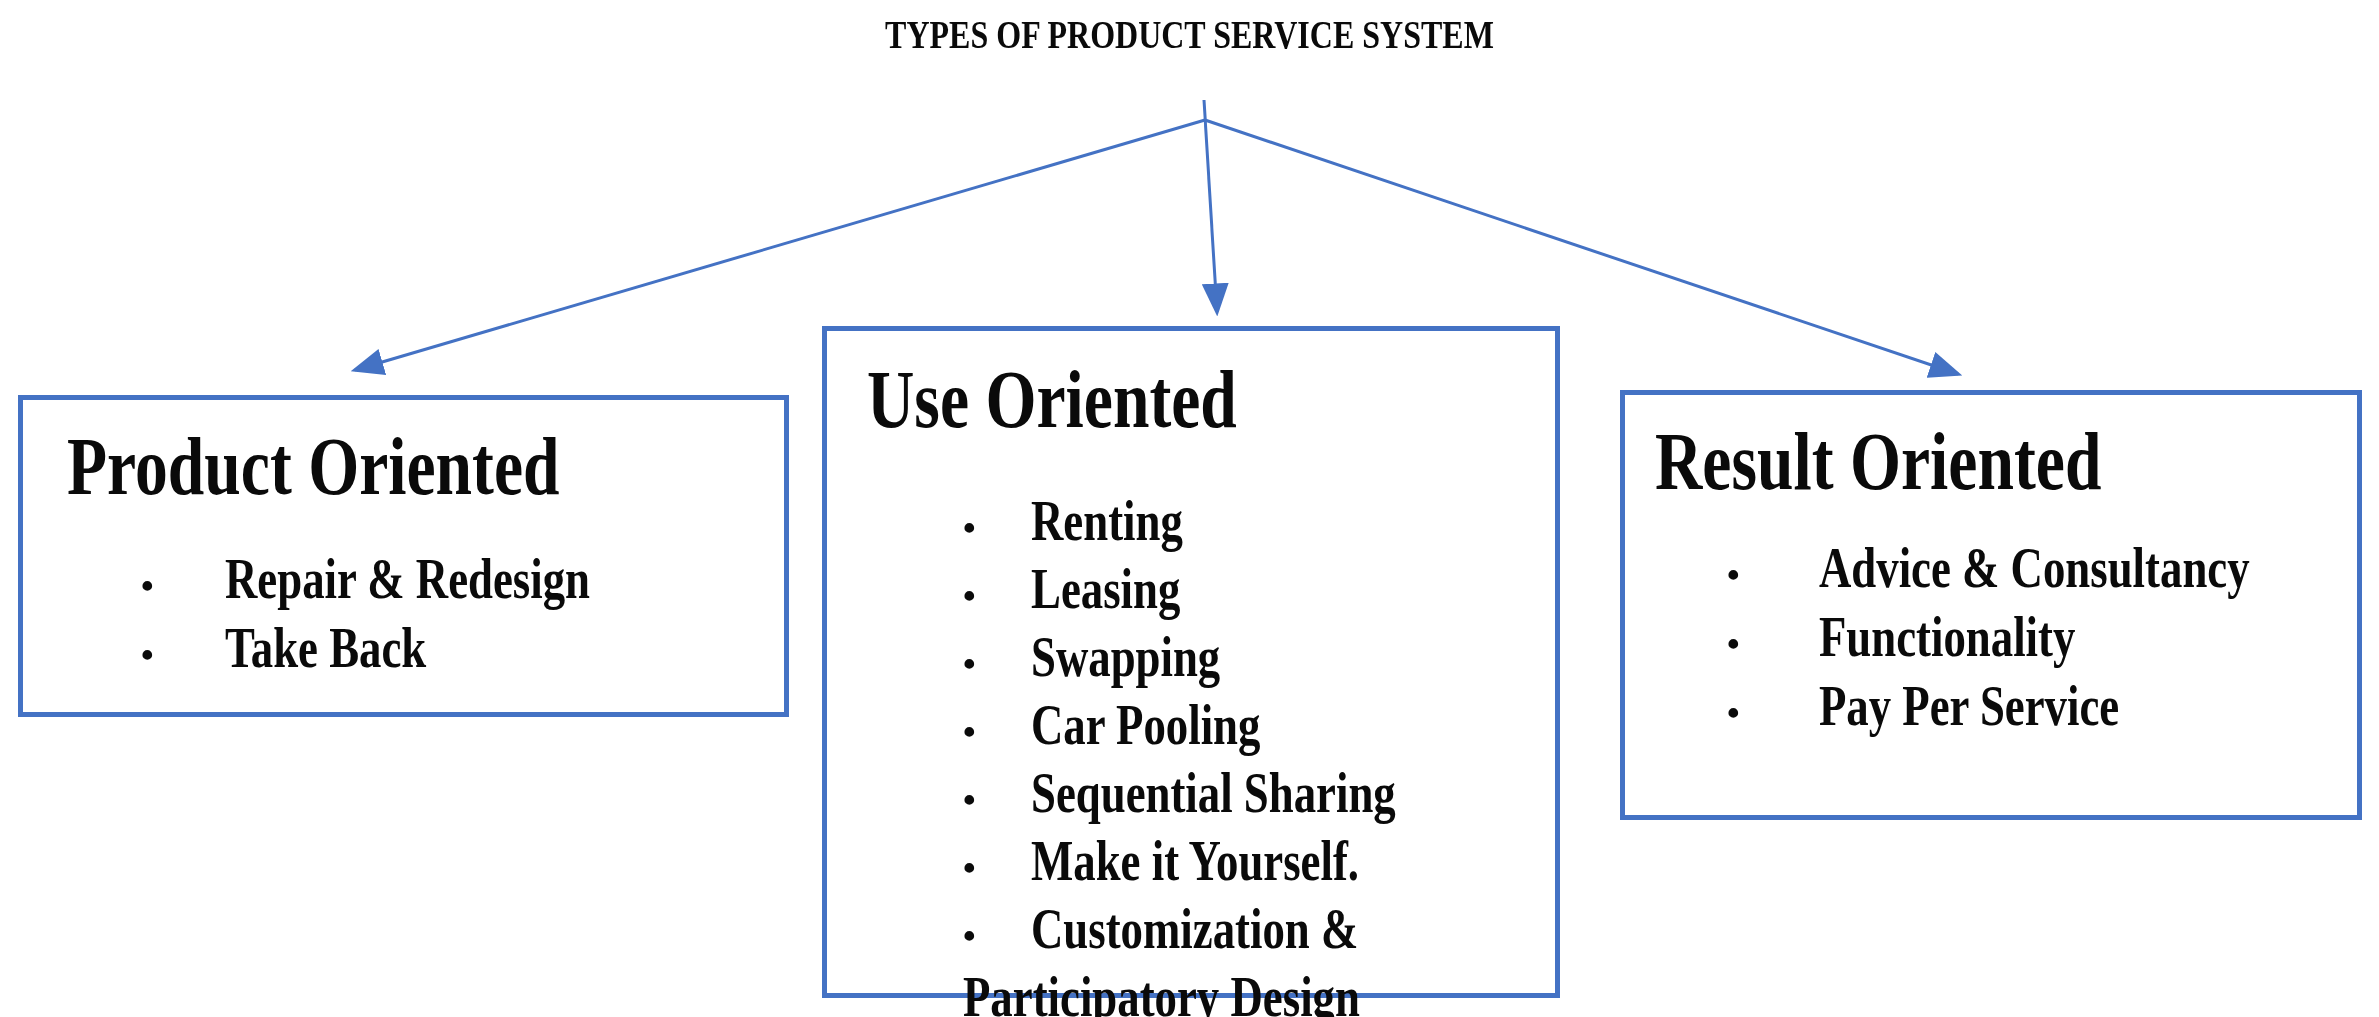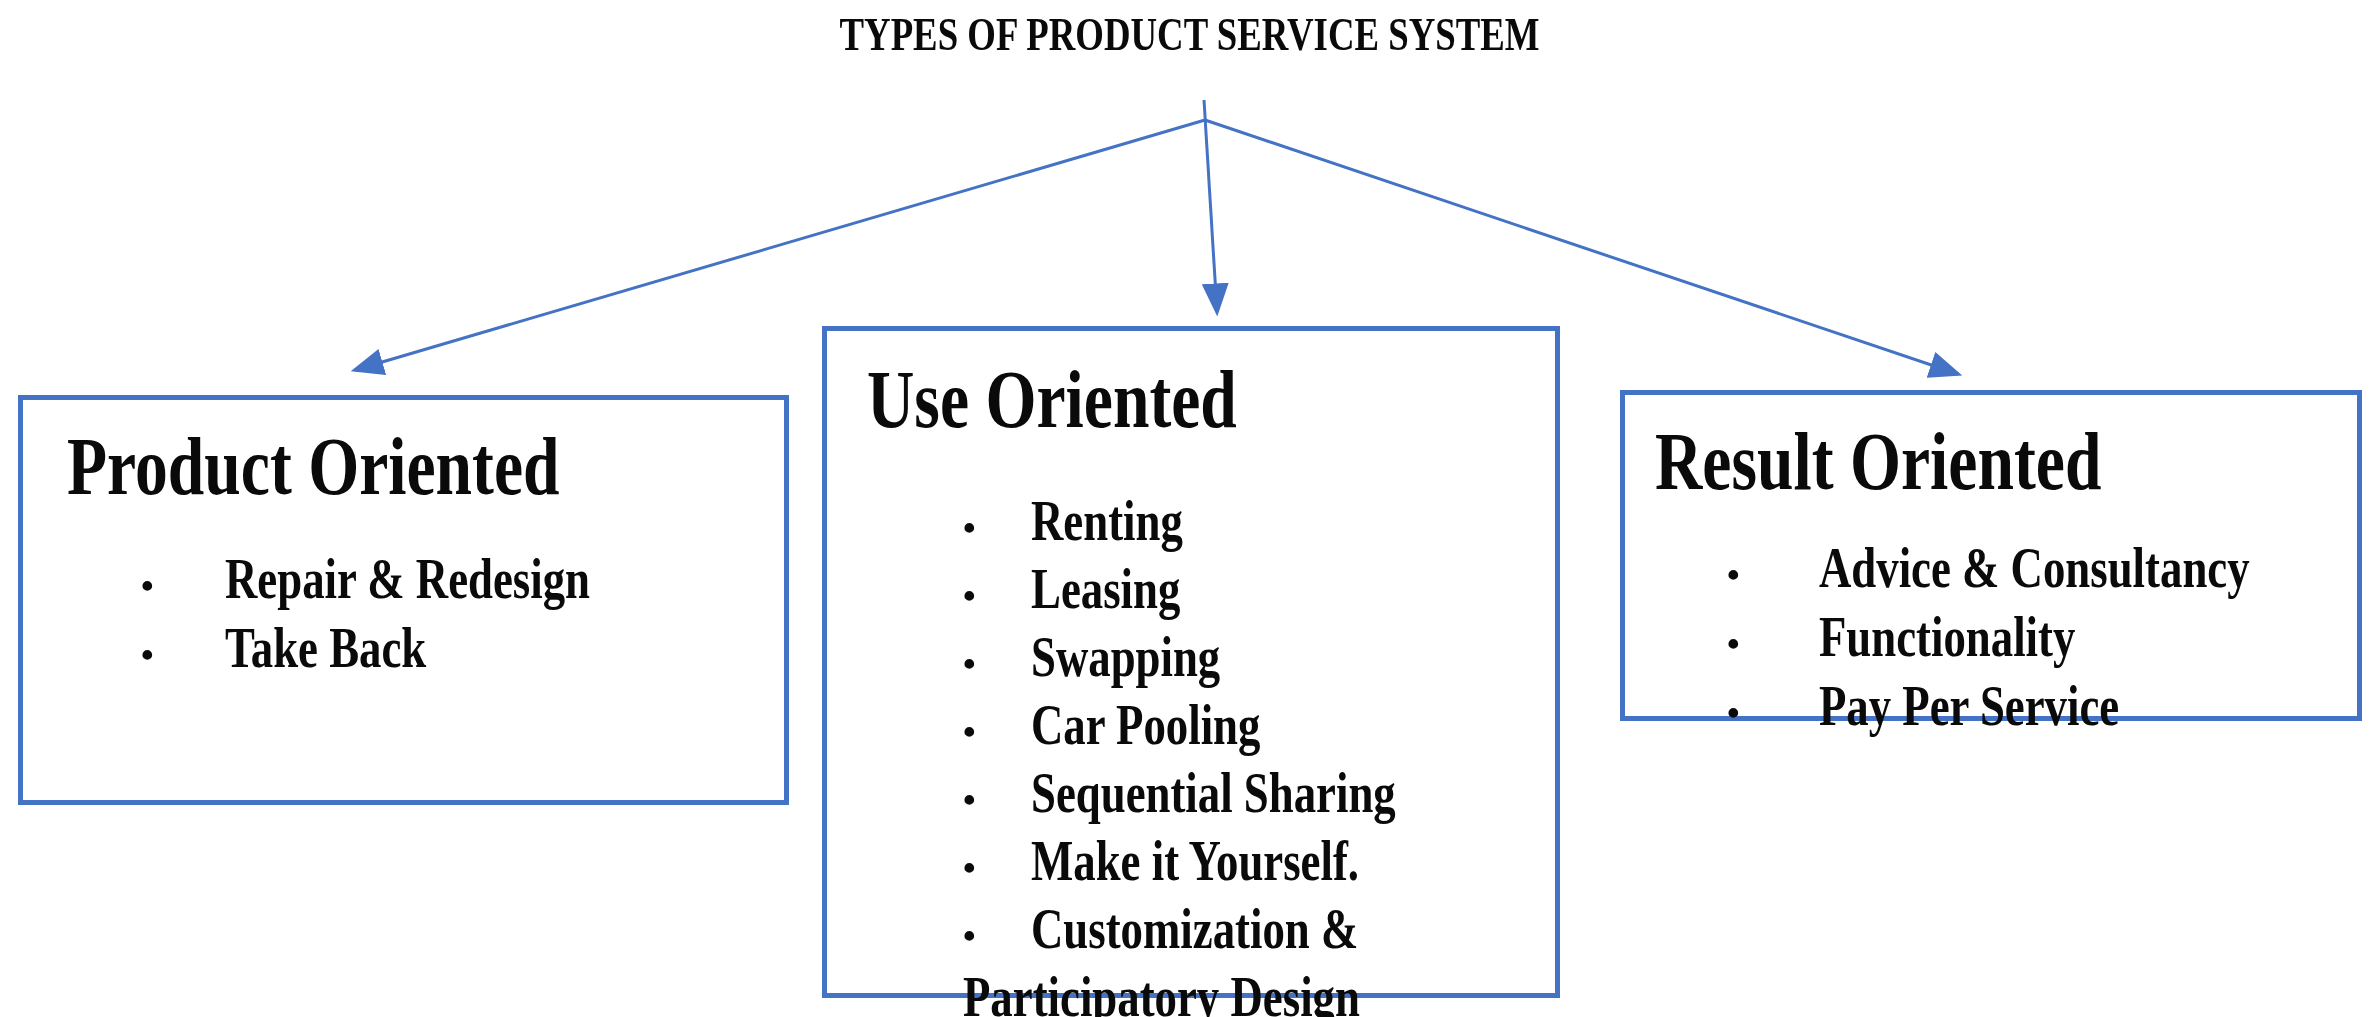--- a/index.html
+++ b/index.html
@@ -14,21 +14,21 @@
     color: var(--ink);
     overflow: hidden;
   }
 
   
   .title {
     position: absolute;
     top: 6px; left: 0;
     width: 100%;
     text-align: center;
-    font-size: 46px;
+    font-size: 40px;
     line-height: 58px;
     letter-spacing: 0px;
   }
   .title > span {
     display: inline-block;
     transform: scaleX(0.80);
     transform-origin: 50% 0;
     white-space: nowrap;
   }
 
@@ -49,23 +49,23 @@
     border: 5px solid var(--accent);
     background: var(--paper);
   }
   .heading {
     font-size: 82px;
     line-height: 74px;
     white-space: nowrap;
     transform: scaleX(0.80);
     transform-origin: 0 50%;
   }
-  .box-product { left: 18px;   top: 395px; width: 771px; height: 410px; padding: 30px 12px 0 44px; font-family: Liberation Serif, serif; }
+  .box-product { left: 18px;   top: 395px; width: 771px; height: 322px; padding: 30px 12px 0 44px; font-family: Liberation Serif, serif; }
   .box-use     { left: 822px;  top: 326px; width: 738px; height: 672px; padding: 32px 14px 0 40px; }
-  .box-result  { left: 1620px; top: 390px; width: 742px; height: 331px; padding: 30px 10px 0 30px; }
+  .box-result  { left: 1620px; top: 390px; width: 742px; height: 430px; padding: 30px 10px 0 30px; }
 
   .list { margin: 0; padding: 0; }
   .row {
     display: flex;
     align-items: baseline;
     font-size: 56px;
   }
   .dot {
     flex: 0 0 auto;
     font-size: 36px;

